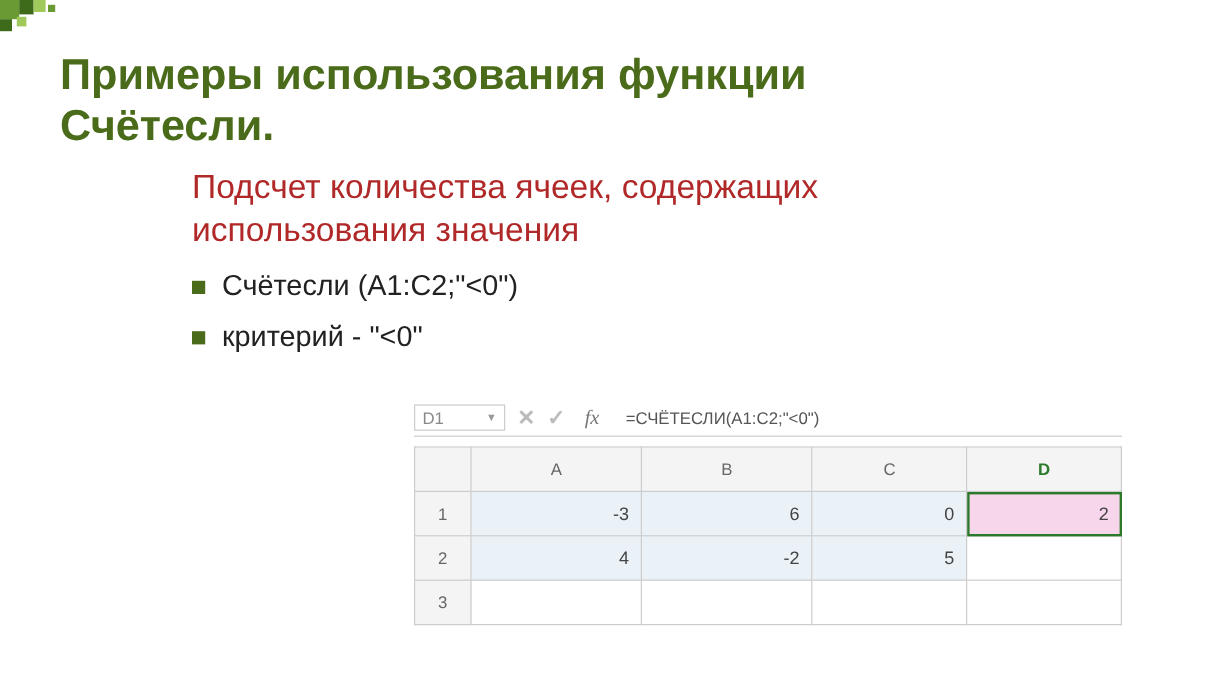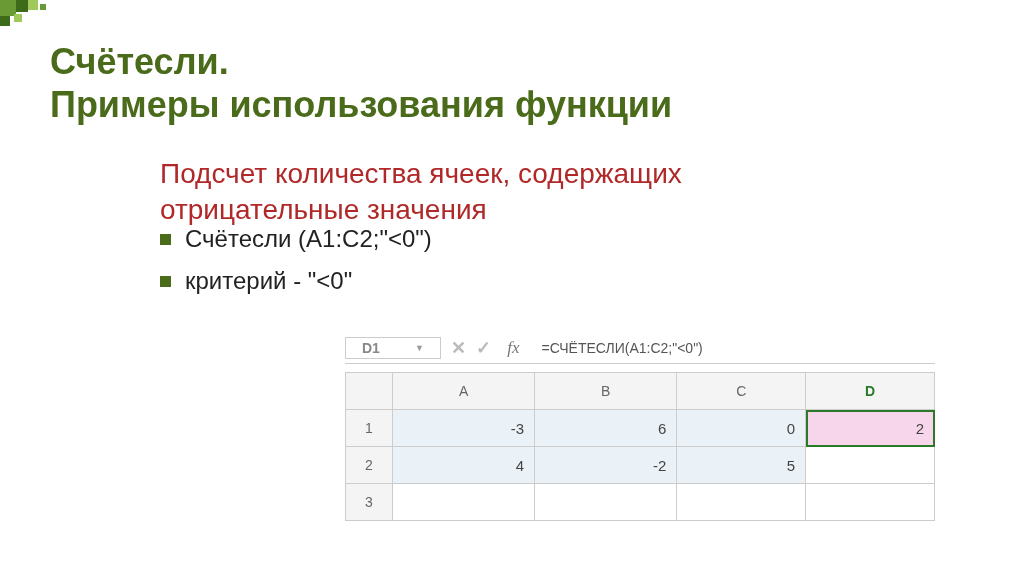--- a/index.html
+++ b/index.html
@@ -26,21 +26,21 @@
     position: absolute;
     top: 40px;
     left: 50px;
     font-size: 36px;
     font-weight: bold;
     color: #4a6b1a;
     line-height: 1.2;
   }
   .subtitle {
     position: absolute;
-    top: 156px;
+    top: 138px;
     left: 160px;
     font-size: 28px;
     color: #b02828;
     line-height: 1.3;
   }
   .bullets {
     position: absolute;
     top: 225px;
     left: 160px;
   }
@@ -70,27 +70,26 @@
   .fbar {
     display: flex;
     align-items: center;
     height: 30px;
     border-bottom: 1px solid #ccc;
     margin-bottom: 8px;
   }
   .namebox {
     width: 62px;
     border: 1px solid #ccc;
-    padding: 2px 16px;
+    padding: 2px 6px;
     color: #888;
     font-size: 14px;
     display: flex;
     align-items: center;
     justify-content: space-between;
-    font-weight: bold;
   }
   .namebox .dd {
     font-size: 9px;
     color: #999;
   }
   .fx-btns {
     display: flex;
     align-items: center;
     gap: 10px;
     padding: 0 10px;
@@ -161,27 +160,27 @@
 <div class="corner-deco">
   <div class="sq" style="left:0;top:0;width:16px;height:16px;background:#6a9a33"></div>
   <div class="sq" style="left:16px;top:0;width:12px;height:12px;background:#3e6b1a"></div>
   <div class="sq" style="left:28px;top:0;width:10px;height:10px;background:#9fc95a"></div>
   <div class="sq" style="left:0;top:16px;width:10px;height:10px;background:#3e6b1a"></div>
   <div class="sq" style="left:14px;top:14px;width:8px;height:8px;background:#9fc95a"></div>
   <div class="sq" style="left:40px;top:4px;width:6px;height:6px;background:#6a9a33"></div>
 </div>
 
 <div class="title">
+  <div>Примеры использования функции</div>
   <div>Счётесли.</div>
-  <div>Примеры использования функции</div>
 </div>
 
 <div class="subtitle">
   <div>Подсчет количества ячеек, содержащих</div>
-  <div>отрицательные значения</div>
+  <div>использования значения</div>
 </div>
 
 <div class="bullets">
   <div class="bullet-row">
     <div class="bullet-sq"></div>
     <span>Счётесли (A1:С2;"&lt;0")</span>
   </div>
   <div class="bullet-row">
     <div class="bullet-sq"></div>
     <span>критерий - "&lt;0"</span>

